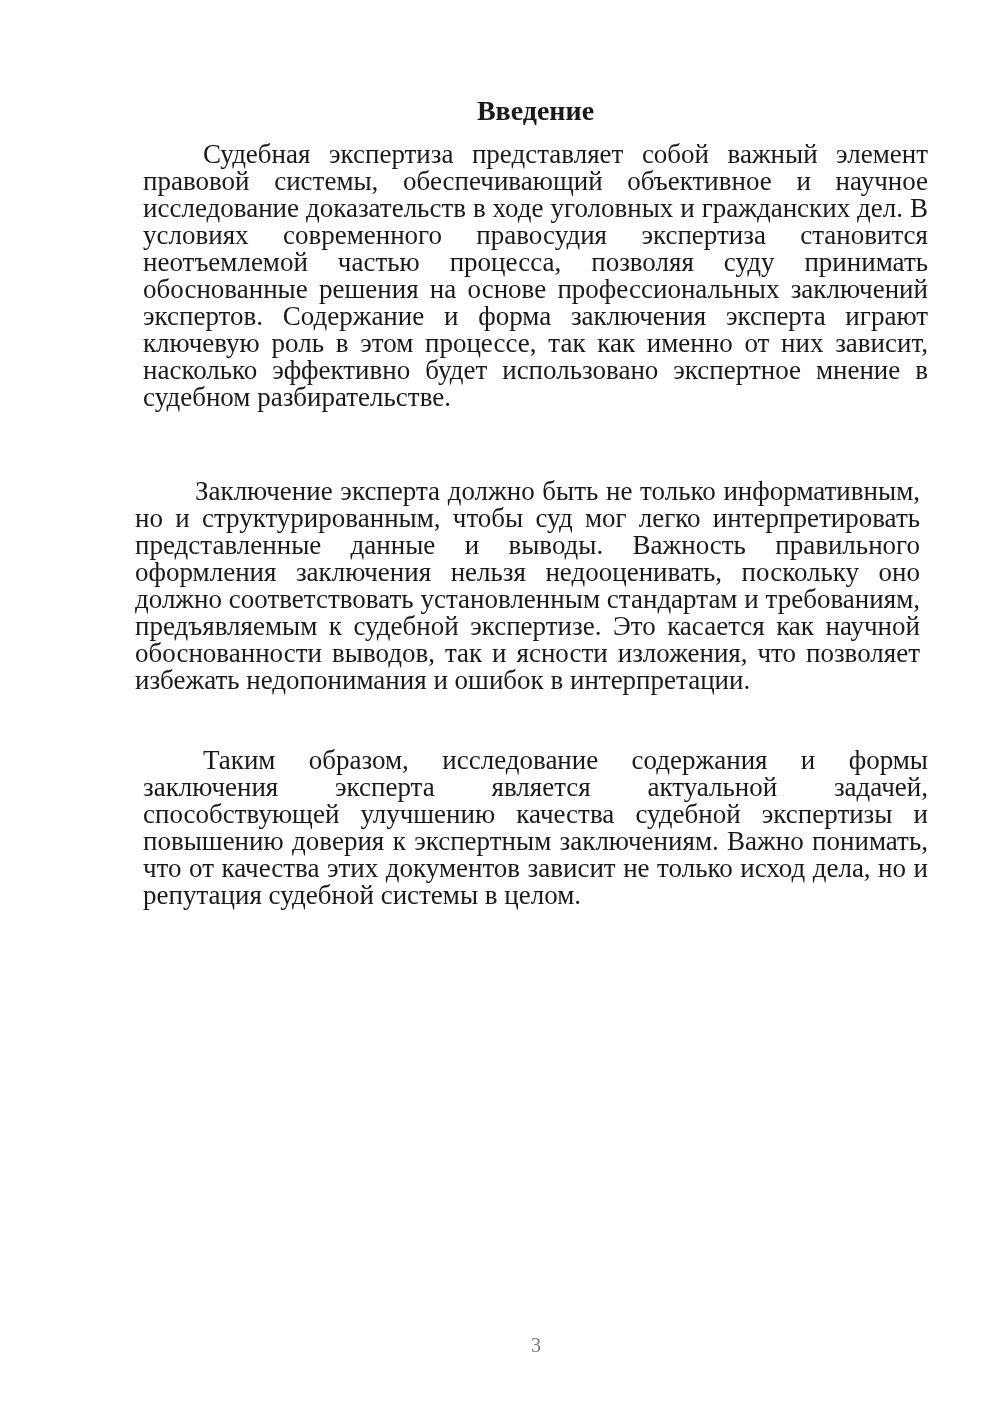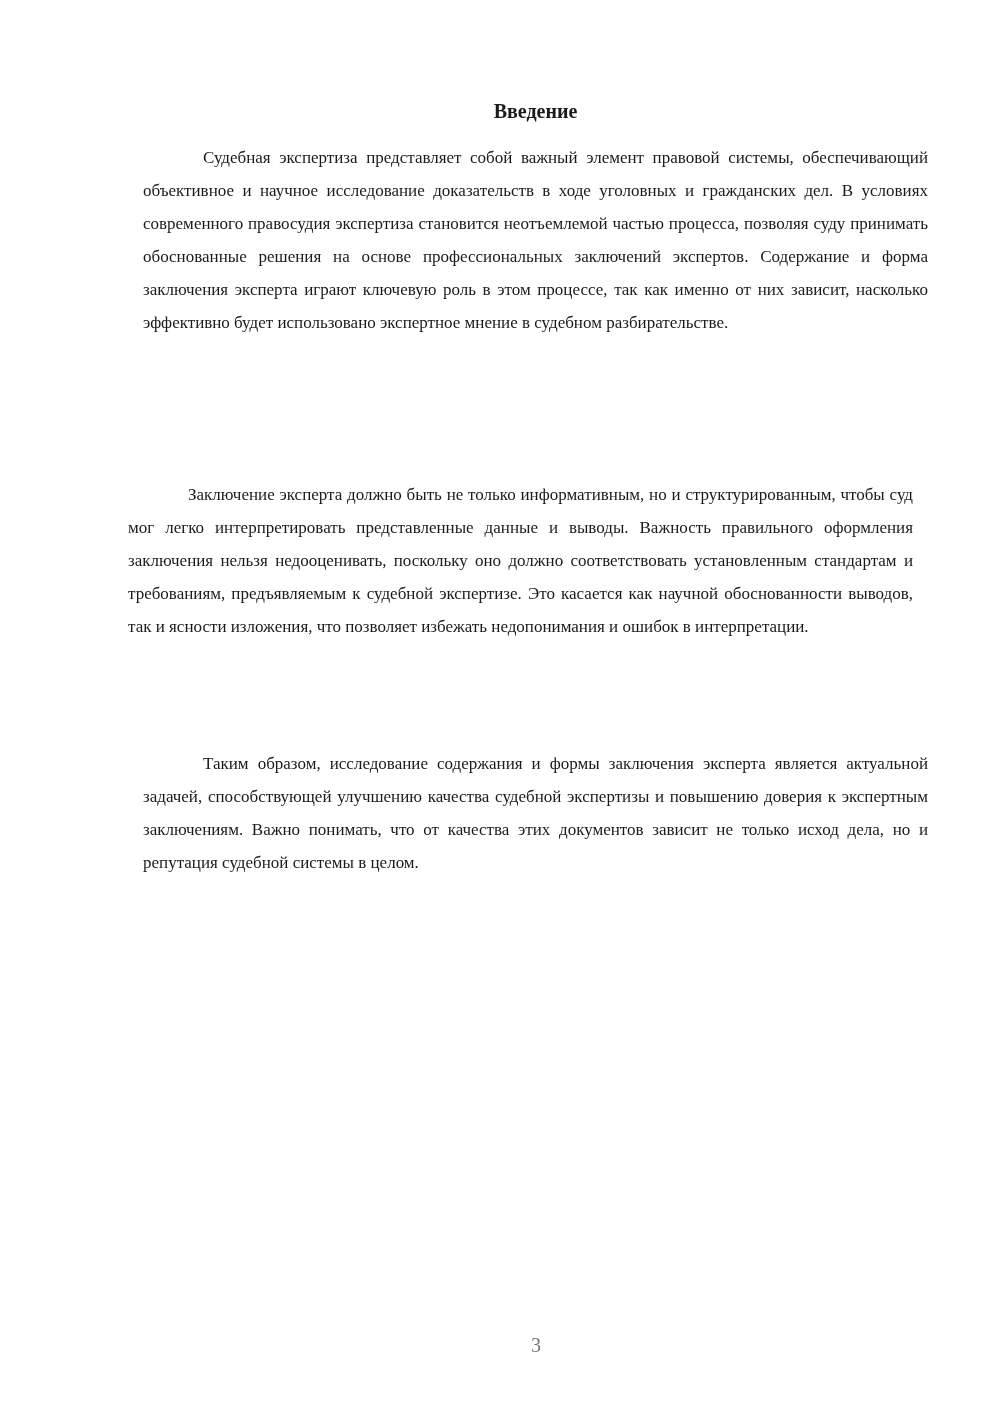--- a/index.html
+++ b/index.html
@@ -5,32 +5,32 @@
   html, body { margin: 0; padding: 0; background: #ffffff; }
   body { width: 1000px; height: 1414px; position: relative; overflow: hidden; }
   .page {
     position: absolute; left: 0; top: 0; width: 1000px; height: 1414px;
     background: #ffffff;
     font-family: "Liberation Serif", "DejaVu Serif", serif;
     color: #1a1a1a;
   }
   .heading {
     position: absolute; left: 143px; width: 785px; top: 98px;
-    text-align: center; font-weight: bold; font-size: 20px; line-height: 26px;
+    text-align: center; font-weight: bold; font-size: 28px; line-height: 26px;
   }
   .body-text {
     position: absolute; left: 143px; width: 785px;
-    font-size: 17px; line-height: 33px;
+    font-size: 27px; line-height: 27px;
     text-align: justify;
   }
   .para {
     margin: 0; text-indent: 60px; text-align: justify;
   }
   .p1 { position: absolute; left: 143px; width: 785px; top: 141px; }
-  .p2 { position: absolute; left: 128px; width: 785px; top: 478px; }
+  .p2 { position: absolute; left: 135px; width: 785px; top: 478px; }
   .p3 { position: absolute; left: 143px; width: 785px; top: 747px; }
   .page-number {
     position: absolute; left: 0; width: 1072px; top: 1334px;
     text-align: center; font-size: 20px; color: #777777;
   }
 </style>
 </head>
 <body>
 
 <div class="page">

